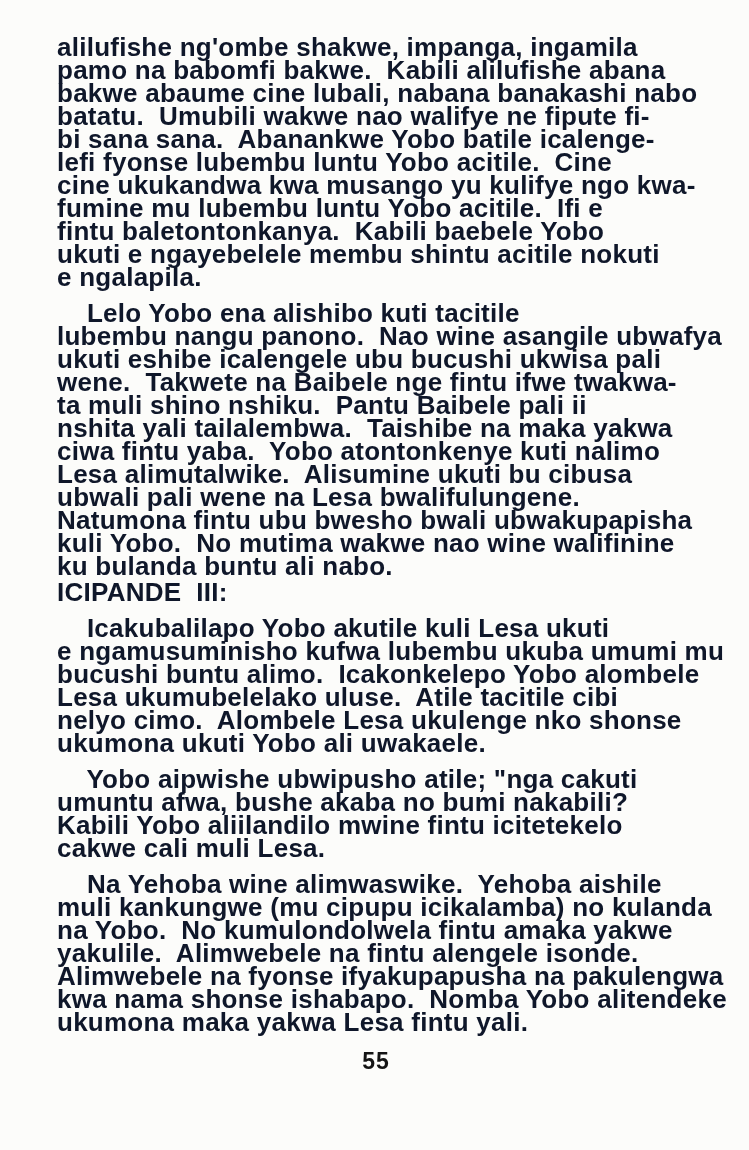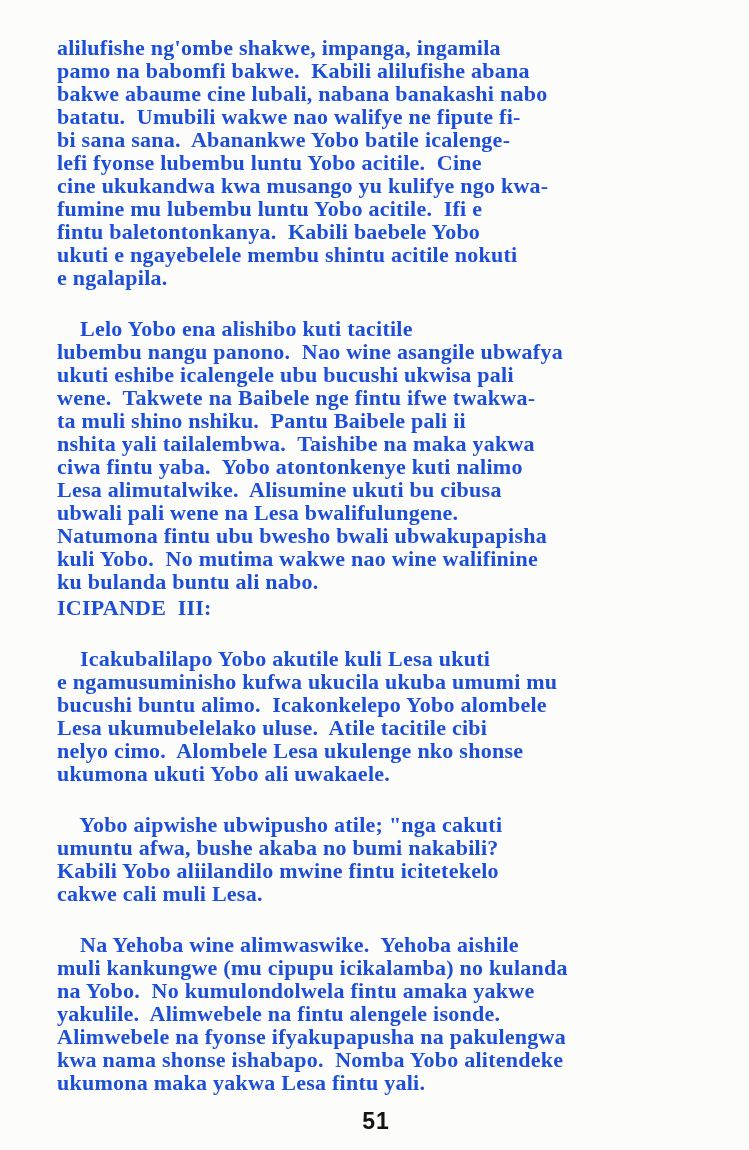--- a/index.html
+++ b/index.html
@@ -12,30 +12,30 @@
     position: relative;
     width: 749px;
     height: 1150px;
     margin: 0 auto;
     background: #fcfcfa;
     overflow: hidden;
     box-sizing: border-box;
     padding: 36px 40px 0 57px;
   }
   .doc-text {
-    font-family: Liberation Serif, serif;
+    font-family: Liberation Sans, sans-serif;
     font-weight: 700;
-    font-size: 22px;
+    font-size: 26px;
     line-height: 23px;
     letter-spacing: 0.25px;
-    color: #1d4ed8;
+    color: #0f172a;
     white-space: pre;
     margin: 0;
   }
-  .para { margin-top: 28px; }
+  .para { margin-top: 13px; }
   .para:first-child { margin-top: 0; }
   .heading { margin-top: 3px; }
   .page-number {
     margin-top: 14px;
     text-align: center;
     font-family: "Liberation Sans", sans-serif;
     font-weight: 700;
     font-size: 23px;
     color: #141414;
     letter-spacing: 1px;
@@ -68,33 +68,33 @@
 ciwa fintu yaba.  Yobo atontonkenye kuti nalimo
 Lesa alimutalwike.  Alisumine ukuti bu cibusa
 ubwali pali wene na Lesa bwalifulungene.
 Natumona fintu ubu bwesho bwali ubwakupapisha
 kuli Yobo.  No mutima wakwe nao wine walifinine
 ku bulanda buntu ali nabo.</div>
 
   <div class="doc-text para heading">ICIPANDE  III:</div>
 
   <div class="doc-text para">    Icakubalilapo Yobo akutile kuli Lesa ukuti
-e ngamusuminisho kufwa ukucila ukuba umumi mu
+e ngamusuminisho kufwa lubembu ukuba umumi mu
 bucushi buntu alimo.  Icakonkelepo Yobo alombele
 Lesa ukumubelelako uluse.  Atile tacitile cibi
 nelyo cimo.  Alombele Lesa ukulenge nko shonse
 ukumona ukuti Yobo ali uwakaele.</div>
 
   <div class="doc-text para">    Yobo aipwishe ubwipusho atile; "nga cakuti
 umuntu afwa, bushe akaba no bumi nakabili?
 Kabili Yobo aliilandilo mwine fintu icitetekelo
 cakwe cali muli Lesa.</div>
 
   <div class="doc-text para">    Na Yehoba wine alimwaswike.  Yehoba aishile
 muli kankungwe (mu cipupu icikalamba) no kulanda
 na Yobo.  No kumulondolwela fintu amaka yakwe
 yakulile.  Alimwebele na fintu alengele isonde.
 Alimwebele na fyonse ifyakupapusha na pakulengwa
 kwa nama shonse ishabapo.  Nomba Yobo alitendeke
 ukumona maka yakwa Lesa fintu yali.</div>
 
-  <div class="page-number">51</div>
+  <div class="page-number">55</div>
 </div>
 
 </body></html>

